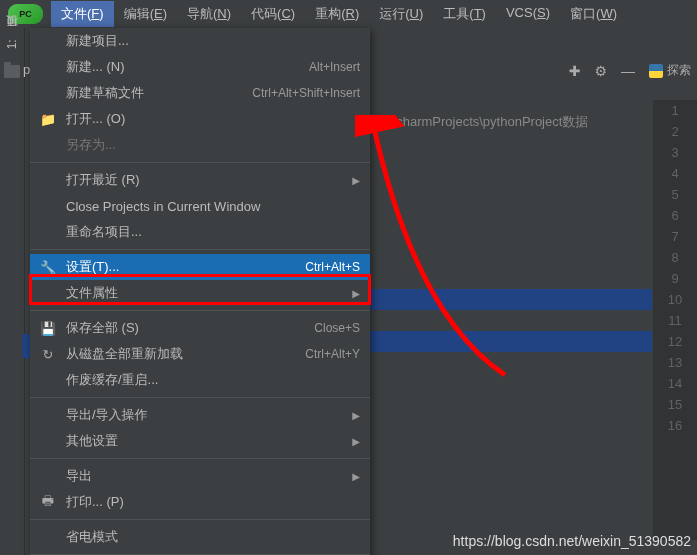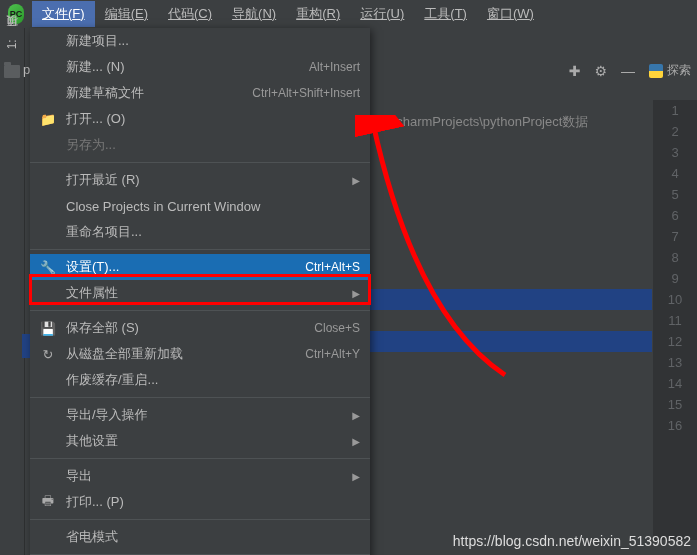--- a/index.html
+++ b/index.html
@@ -1,20 +1,20 @@
 <!DOCTYPE html>
 <html><head>
 <meta charset="utf-8">
 <style>
   * { margin: 0; padding: 0; box-sizing: border-box; font-family: "Microsoft YaHei", "Segoe UI", sans-serif; }
   body { background: #3c3f41; color: #bbbbbb; font-size: 13px; width: 697px; height: 555px; overflow: hidden; position: relative; }
   
   .menubar { background: #3c3f41; height: 28px; display: flex; align-items: center; padding-left: 8px; }
-  .app-icon { width: 16px; height: 20px; background: linear-gradient(135deg,#4fc14f,#2a9a2a); border-radius: 9px; margin-right: 8px; display:flex;align-items:center;justify-content:center;color:#1a1a1a;font-size:9px;font-weight:bold;}
-  .menubar-item { padding: 4px 10px; cursor: pointer; text-decoration: underline; }
+  .app-icon { width: 35px; height: 20px; background: linear-gradient(135deg,#4fc14f,#2a9a2a); border-radius: 9px; margin-right: 8px; display:flex;align-items:center;justify-content:center;color:#1a1a1a;font-size:9px;font-weight:bold;}
+  .menubar-item { padding: 4px 10px; cursor: pointer; }
   .menubar-item.active { background: #4b6eaf; color: #fff; }
   .menubar-item u { text-decoration: underline; }
   
   .left-sidebar { position: absolute; left: 0; top: 28px; width: 25px; height: 527px; background: #3c3f41; border-right: 1px solid #2d2f30; }
   .sidebar-label { writing-mode: vertical-rl; transform: rotate(180deg); padding: 8px 4px; font-size: 12px; }
   .folder-ic { width:16px;height:13px;margin:8px auto;background:#5a5d5f;border-radius:1px;position:relative;}
   .folder-ic:before{content:"";position:absolute;top:-3px;left:0;width:7px;height:3px;background:#5a5d5f;border-radius:1px 1px 0 0;}
   
   .dropdown { position: absolute; left: 30px; top: 28px; width: 340px; background: #3c3f41; box-shadow: 2px 2px 8px rgba(0,0,0,0.5); z-index: 10; }
   .menu-row { display: flex; align-items: center; height: 26px; padding: 0 10px 0 36px; position: relative; cursor: pointer; }
@@ -44,25 +44,26 @@
   .redbox-sel{position:absolute;left:22px;top:334px;width:12px;height:24px;background:#214283;z-index:1;}
 </style>
 </head>
 <body>
 
 <div class="menubar">
   <div class="app-icon">PC</div>
   <div id="menubar-items" style="display: flex;">
       <div class="menubar-item active">文件(<u>F</u>)</div>
       <div class="menubar-item">编辑(<u>E</u>)</div>
+      <div class="menubar-item">导航(<u>N</u>)</div>
       <div class="menubar-item">代码(<u>C</u>)</div>
-      <div class="menubar-item">导航(<u>N</u>)</div>
       <div class="menubar-item">重构(<u>R</u>)</div>
       <div class="menubar-item">运行(<u>U</u>)</div>
       <div class="menubar-item">工具(<u>T</u>)</div>
+      <div class="menubar-item">VCS(<u>S</u>)</div>
       <div class="menubar-item">窗口(<u>W</u>)</div>
     </div>
 </div>
 
 <div class="left-sidebar">
   <div class="sidebar-label">1: 项目</div>
   <div class="folder-ic"></div>
 </div>
 <div class="proj-txt">py</div>
 

